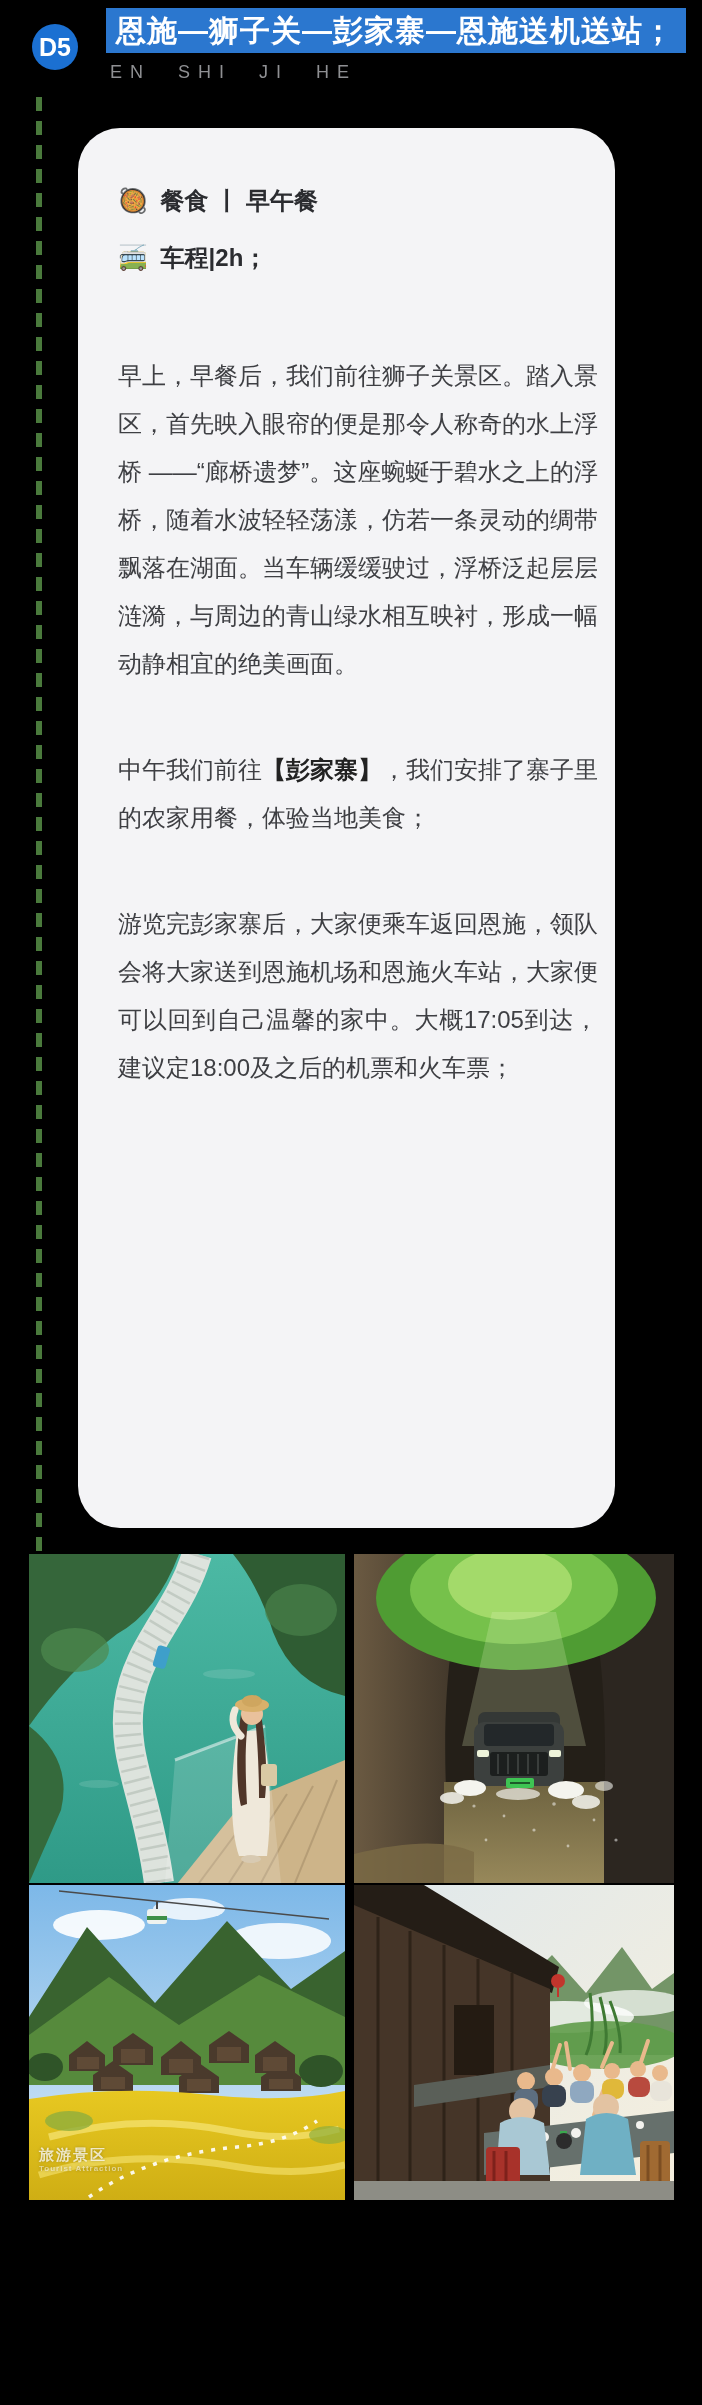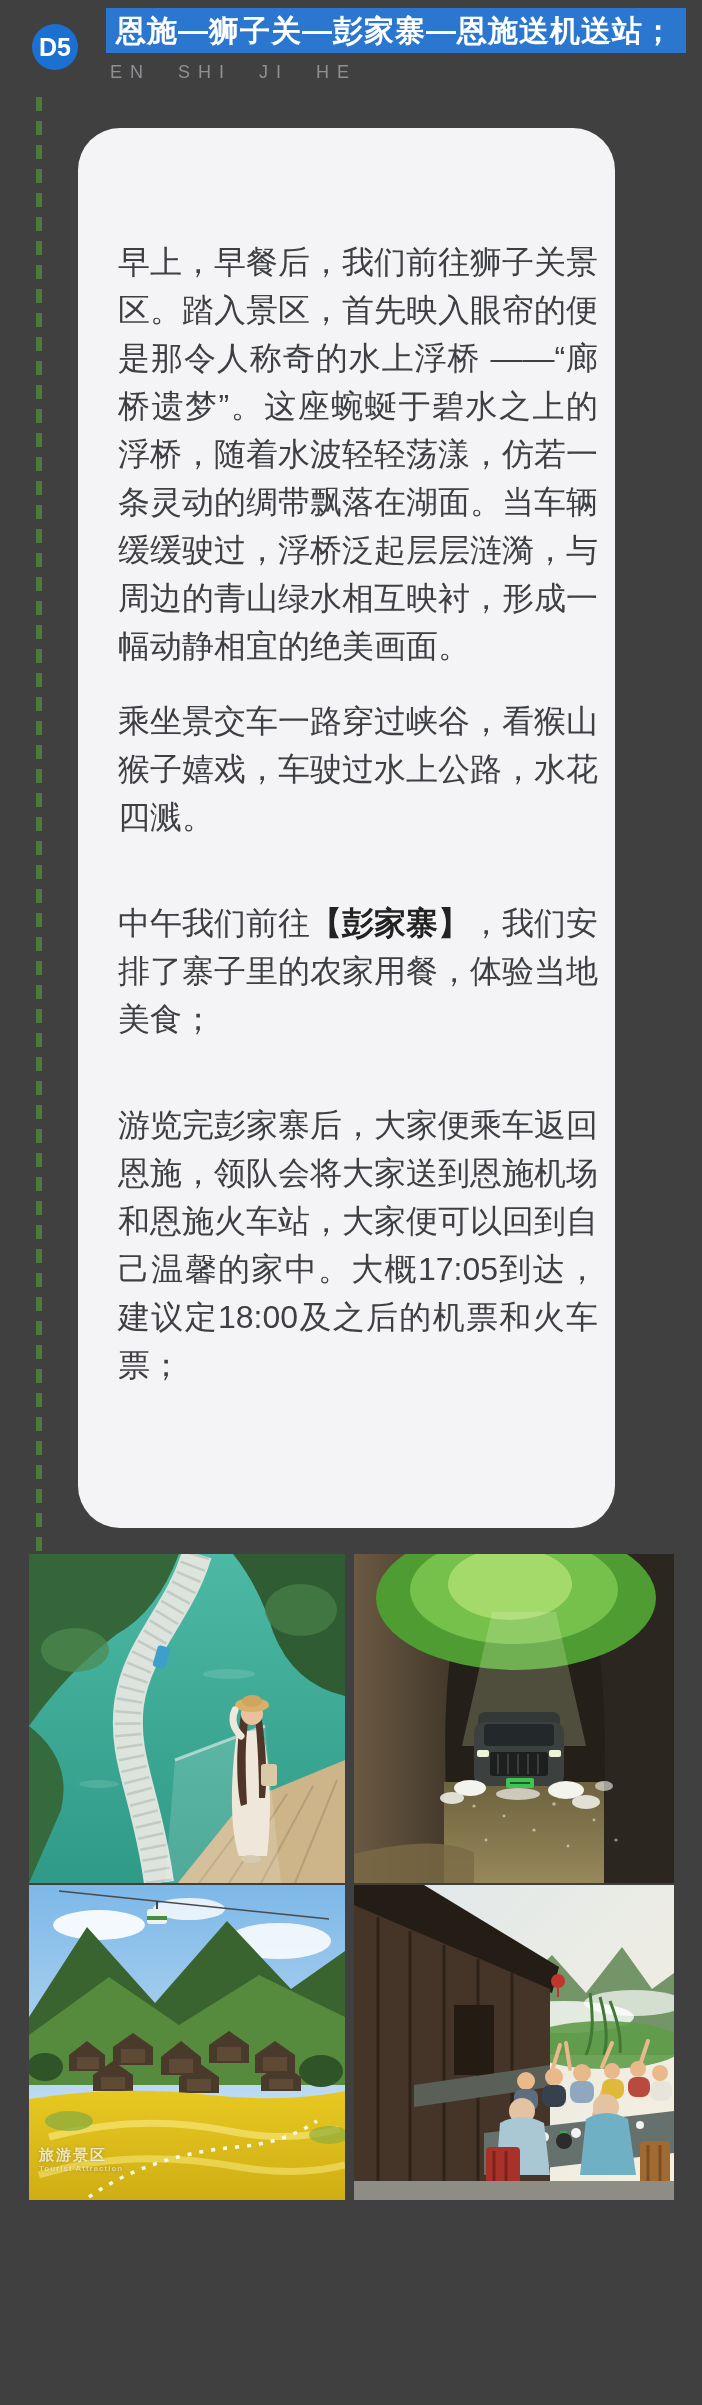--- a/index.html
+++ b/index.html
@@ -1,21 +1,21 @@
 <!DOCTYPE html>
 <html lang="zh" style="--accent-blue: #2b77cf; --badge-blue: #1b70d2; --dash-green: #4a7a3c; --card-bg: #f4f4f6; --text-color: #3e3f43; --footer-red: #e8554a; --subtitle-gray: #8f9093;"><head>
 <meta charset="utf-8">
 <style>
   :root{
     --accent-blue:#2b77cf; --badge-blue:#1b70d2; --dash-green:#4a7a3c;
     --card-bg:#f4f4f6; --text-color:#3e3f43; --footer-red:#e8554a; --subtitle-gray:#8f9093;
   }
   *{margin:0;padding:0;box-sizing:border-box;}
   body{background:#fff;font-family:"Liberation Sans","DejaVu Sans",sans-serif;}
-  .page{position:relative;width:702px;min-height:2405px;margin:0 auto;background:#404040;overflow:hidden;}
+  .page{position:relative;width:702px;min-height:2405px;margin:0 auto;background:#000000;overflow:hidden;}
 
   
   .header{position:relative;height:100px;}
   .badge{position:absolute;left:32px;top:24px;width:46px;height:46px;border-radius:50%;
     background:var(--badge-blue);color:#fff;font-weight:bold;font-size:25px;
     display:flex;align-items:center;justify-content:center;}
   .title-bar{position:absolute;left:106px;top:8px;width:580px;height:45px;background:var(--accent-blue);
     color:#fff;font-size:30px;font-weight:bold;line-height:45px;padding-left:10px;letter-spacing:1px;white-space:nowrap;overflow:hidden;}
   .subtitle{position:absolute;left:110px;top:62px;color:var(--subtitle-gray);font-size:18px;
     letter-spacing:8px;word-spacing:14px;font-weight:500;}
@@ -24,21 +24,21 @@
   .dash-line{position:absolute;left:36px;top:97px;width:6px;height:1588px;
     background:repeating-linear-gradient(to bottom,var(--dash-green) 0 14px,transparent 14px 24px);}
 
   
   .card{position:relative;margin:28px 87px 0 78px;width:537px;min-height:1400px;background:var(--card-bg);
     border-radius:42px;padding:44px 17px 60px 40px;color:var(--text-color);}
   .info-list{list-style:none;}
   .info-list li{font-size:24px;line-height:57px;font-weight:bold;color:#2b2c30;white-space:nowrap;}
   .info-list .emoji{font-size:24px;margin-right:6px;}
   .paras{margin-top:66px;}
-  .para{font-size:32px;line-height:48px;text-align:justify;margin-bottom:27px;}
+  .para{font-size:24px;line-height:48px;text-align:justify;margin-bottom:27px;}
   .para.gap{margin-top:58px;}
   .para strong{color:#222;font-weight:bold;font-family:Liberation Serif, serif;}
 
   
   .photo-grid{margin:26px 28px 0 29px;display:grid;grid-template-columns:316px 320px;
     grid-template-rows:329px 315px;column-gap:9px;row-gap:2px;}
   .photo{position:relative;overflow:hidden;}
   .photo svg{display:block;width:100%;height:100%;}
   .watermark{position:absolute;left:10px;bottom:26px;color:rgba(255,255,255,.75);font-size:15px;
     font-weight:bold;letter-spacing:2px;line-height:1.2;text-shadow:0 0 3px rgba(0,0,0,.25);}
@@ -52,25 +52,32 @@
   <header class="header">
     <div class="badge">D5</div>
     <h1 class="title-bar">恩施—狮子关—彭家寨—恩施送机送站；</h1>
     <div class="subtitle">EN SHI JI HE</div>
   </header>
 
   <div class="dash-line"></div>
 
   <section class="card">
     <ul class="info-list">
+      <li>
+        <span class="emoji">🥘</span>
+        <span>餐食 丨 早午餐</span>
+      </li>
+      <li>
+        <span class="emoji">🚎</span>
+        <span>车程|2h；</span>
+      </li>
     </ul>
 
     <div class="paras">
       <p class="para">早上，早餐后，我们前往狮子关景区。踏入景区，首先映入眼帘的便是那令人称奇的水上浮桥 ——“廊桥遗梦”。这座蜿蜒于碧水之上的浮桥，随着水波轻轻荡漾，仿若一条灵动的绸带飘落在湖面。当车辆缓缓驶过，浮桥泛起层层涟漪，与周边的青山绿水相互映衬，形成一幅动静相宜的绝美画面。</p>
-      <p class="para">乘坐景交车一路穿过峡谷，看猴山猴子嬉戏，车驶过水上公路，水花四溅。</p>
       <p class="para gap"><span>中午我们前往</span><strong>【彭家寨】</strong><span>，我们安排了寨子里的农家用餐，体验当地美食；</span></p>
       <p class="para gap">游览完彭家寨后，大家便乘车返回恩施，领队会将大家送到恩施机场和恩施火车站，大家便可以回到自己温馨的家中。大概17:05到达，建议定18:00及之后的机票和火车票；</p>
     </div>
   </section>
 
   <div class="photo-grid">
 
     <figure class="photo">
       <svg viewBox="0 0 316 329" preserveAspectRatio="none">
         <defs>

